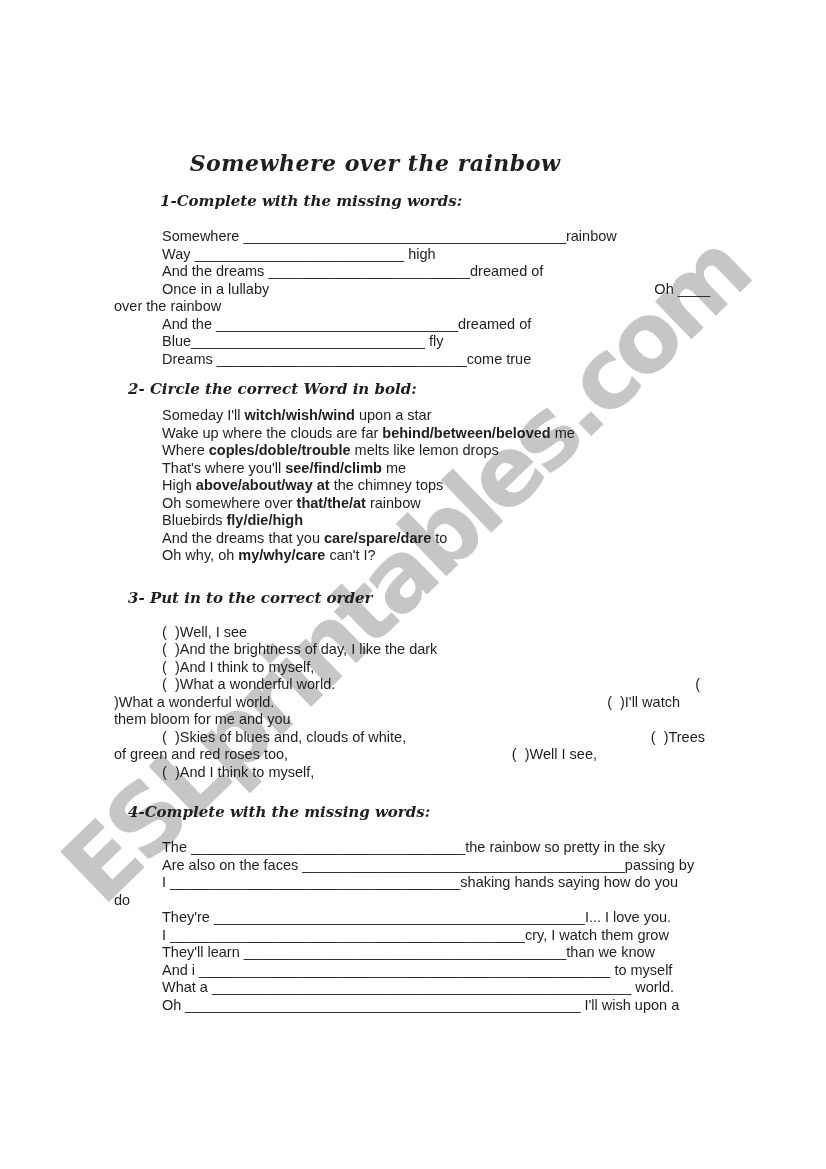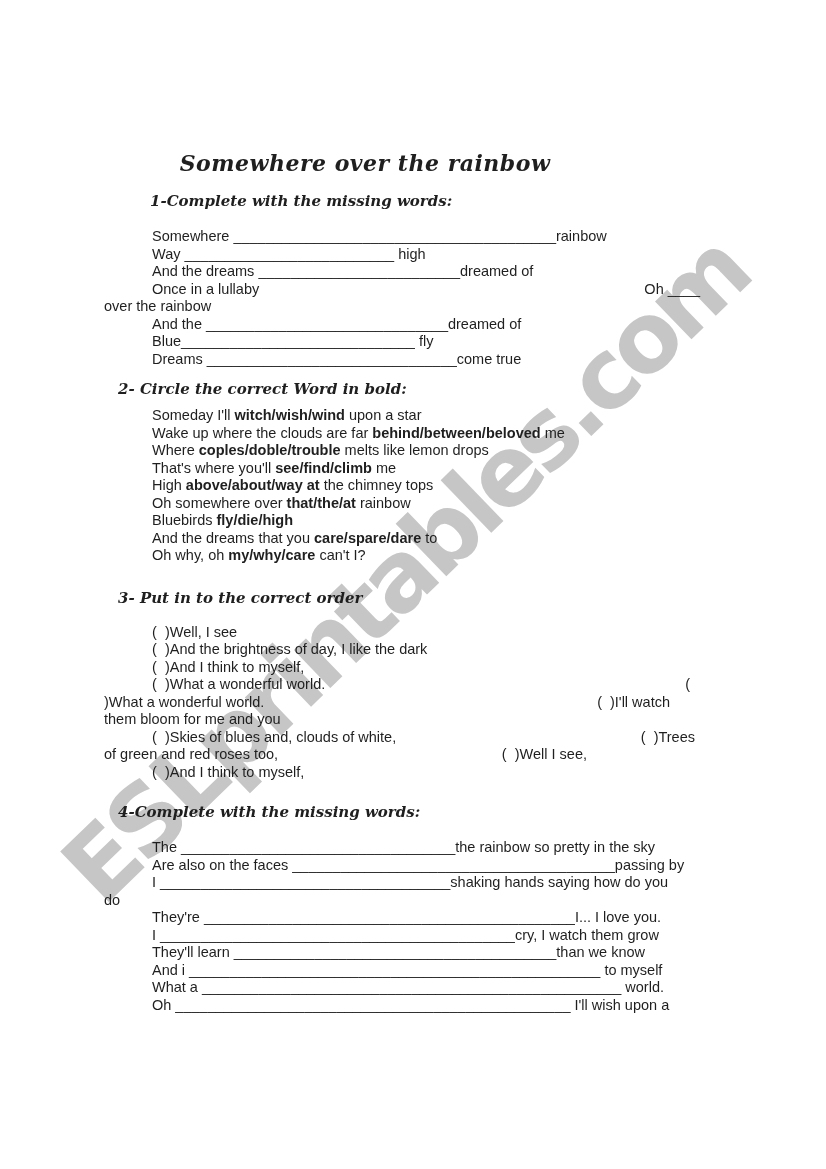--- a/index.html
+++ b/index.html
@@ -21,21 +21,21 @@
     font-weight: bold;
     font-size: 96px;
     letter-spacing: -6px;
     color: #c6c6c6;
     white-space: nowrap;
     z-index: 0;
     user-select: none;
   }
   .content {
     position: absolute;
-    left: 104px;
+    left: 114px;
     top: 0;
     width: 596px;
     z-index: 1;
   }
   .title {
     margin: 149px 0 0 0;
     line-height: 29px;
     font-size: 22px;
     text-align: center;
     transform: translateX(-37px);

